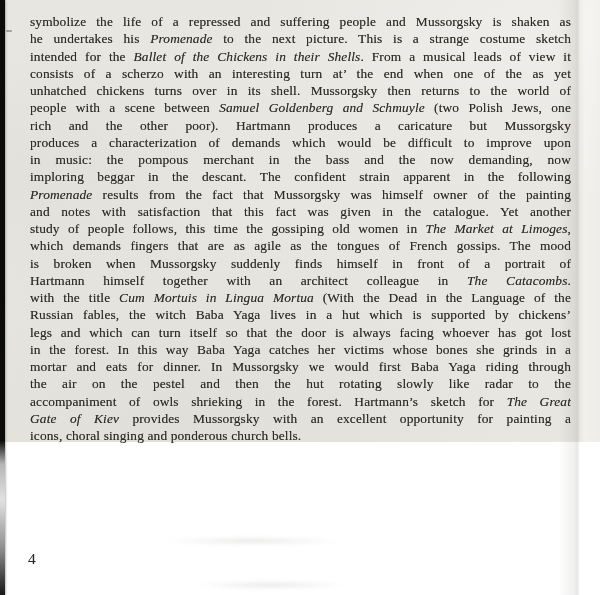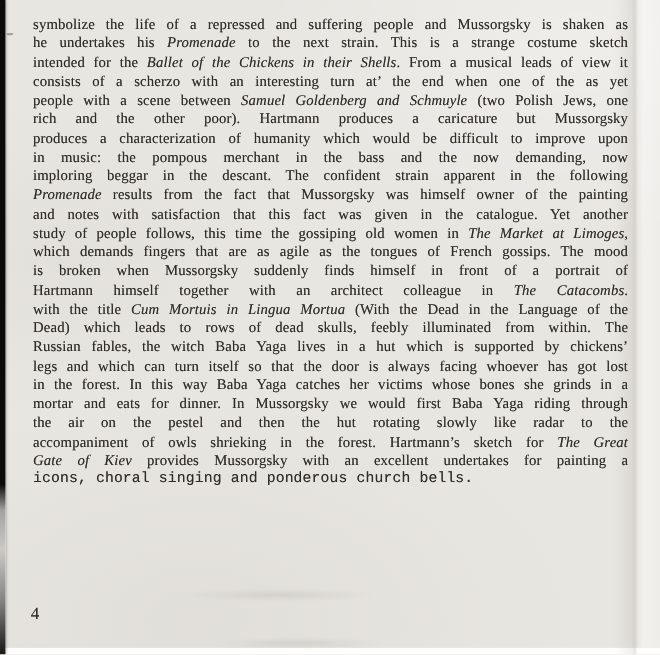--- a/index.html
+++ b/index.html
@@ -5,21 +5,21 @@
   html, body {
     margin: 0;
     padding: 0;
     width: 600px;
     height: 595px;
     overflow: hidden;
   }
   .page {
     position: relative;
     width: 600px;
-    height: 589px;
+    height: 442px;
     background:
       radial-gradient(ellipse 420px 260px at 88% 6%, rgba(255,255,255,0.30), rgba(255,255,255,0) 70%),
       radial-gradient(ellipse 500px 300px at 30% 96%, rgba(90,85,75,0.05), rgba(0,0,0,0) 70%),
       radial-gradient(ellipse 300px 200px at 8% 40%, rgba(90,85,75,0.04), rgba(0,0,0,0) 70%),
       var(--paper, #e8e6e1);
     font-family: "Liberation Serif", "DejaVu Serif", serif;
     color: var(--ink, #2e2c27);
   }
   .left-edge {
     position: absolute;
@@ -58,21 +58,20 @@
     font-size: 13.4px;
     line-height: 17.25px;
     text-align: justify;
     text-align-last: justify;
     letter-spacing: 0.01em;
     text-shadow: 0 0 0.5px rgba(46,44,39,0.55);
     white-space: normal;
   }
   .line.last {
     text-align-last: left;
-    font-family: Liberation Mono, monospace;
   }
   .it { font-style: italic; margin-top: 23px; }
   .page-number {
     position: absolute;
     left: 28px;
     top: 550px;
     font-size: 15.5px;
     line-height: 18px;
     text-shadow: 0 0 0.5px rgba(46,44,39,0.5);
   }
@@ -97,39 +96,39 @@
 <body>
 
 <div class="page">
   <div class="left-edge"></div>
   <div class="crease"></div>
   <div class="speck"></div>
   <div class="smudge s1"></div>
   <div class="smudge s2"></div>
   <div class="text-block">
       <div class="line"><span>symbolize the life of a repressed and suffering people and Mussorgsky is shaken as</span></div>
-      <div class="line"><span>he undertakes his </span><span class="it">Promenade</span><span> to the next strain. This is a strange costume sketch</span></div>
+      <div class="line"><span>he undertakes his </span><span class="it">Promenade</span><span> to the next picture. This is a strange costume sketch</span></div>
       <div class="line"><span>intended for the </span><span class="it">Ballet of the Chickens in their Shells</span><span>. From a musical leads of view it</span></div>
       <div class="line"><span>consists of a scherzo with an interesting turn at’ the end when one of the as yet</span></div>
+      <div class="line"><span>unhatched chickens turns over in its shell. Mussorgsky then returns to the world of</span></div>
       <div class="line"><span>people with a scene between </span><span class="it">Samuel Goldenberg and Schmuyle</span><span> (two Polish Jews, one</span></div>
       <div class="line"><span>rich and the other poor). Hartmann produces a caricature but Mussorgsky</span></div>
-      <div class="line"><span>produces a characterization of humanity which would be difficult to improve upon</span></div>
+      <div class="line"><span>produces a characterization of demands which would be difficult to improve upon</span></div>
       <div class="line"><span>in music: the pompous merchant in the bass and the now demanding, now</span></div>
       <div class="line"><span>imploring beggar in the descant. The confident strain apparent in the following</span></div>
       <div class="line"><span class="it">Promenade</span><span> results from the fact that Mussorgsky was himself owner of the painting</span></div>
       <div class="line"><span>and notes with satisfaction that this fact was given in the catalogue. Yet another</span></div>
       <div class="line"><span>study of people follows, this time the gossiping old women in </span><span class="it">The Market at Limoges</span><span>,</span></div>
       <div class="line"><span>which demands fingers that are as agile as the tongues of French gossips. The mood</span></div>
       <div class="line"><span>is broken when Mussorgsky suddenly finds himself in front of a portrait of</span></div>
       <div class="line"><span>Hartmann himself together with an architect colleague in </span><span class="it">The Catacombs</span><span>.</span></div>
       <div class="line"><span>with the title </span><span class="it">Cum Mortuis in Lingua Mortua</span><span> (With the Dead in the Language of the</span></div>
-      <div class="line"><span>Dead) which leads to rows of dead skulls, feebly illuminated from within. The</span></div>
       <div class="line"><span>Russian fables, the witch Baba Yaga lives in a hut which is supported by chickens’</span></div>
       <div class="line"><span>legs and which can turn itself so that the door is always facing whoever has got lost</span></div>
       <div class="line"><span>in the forest. In this way Baba Yaga catches her victims whose bones she grinds in a</span></div>
       <div class="line"><span>mortar and eats for dinner. In Mussorgsky we would first Baba Yaga riding through</span></div>
       <div class="line"><span>the air on the pestel and then the hut rotating slowly like radar to the</span></div>
       <div class="line"><span>accompaniment of owls shrieking in the forest. Hartmann’s sketch for </span><span class="it">The Great</span></div>
-      <div class="line"><span class="it">Gate of Kiev</span><span> provides Mussorgsky with an excellent undertakes for painting a</span></div>
+      <div class="line"><span class="it">Gate of Kiev</span><span> provides Mussorgsky with an excellent opportunity for painting a</span></div>
       <div class="line last"><span>icons, choral singing and ponderous church bells.</span></div>
     </div>
   <div class="page-number">4</div>
 </div>
 
 </body></html>

